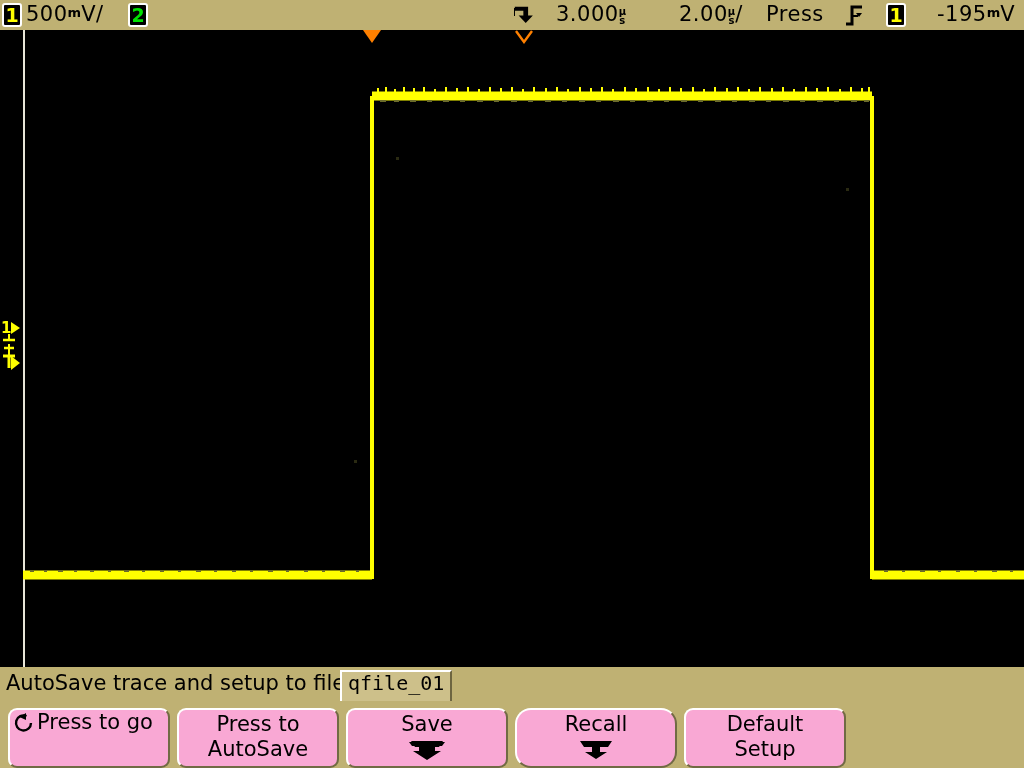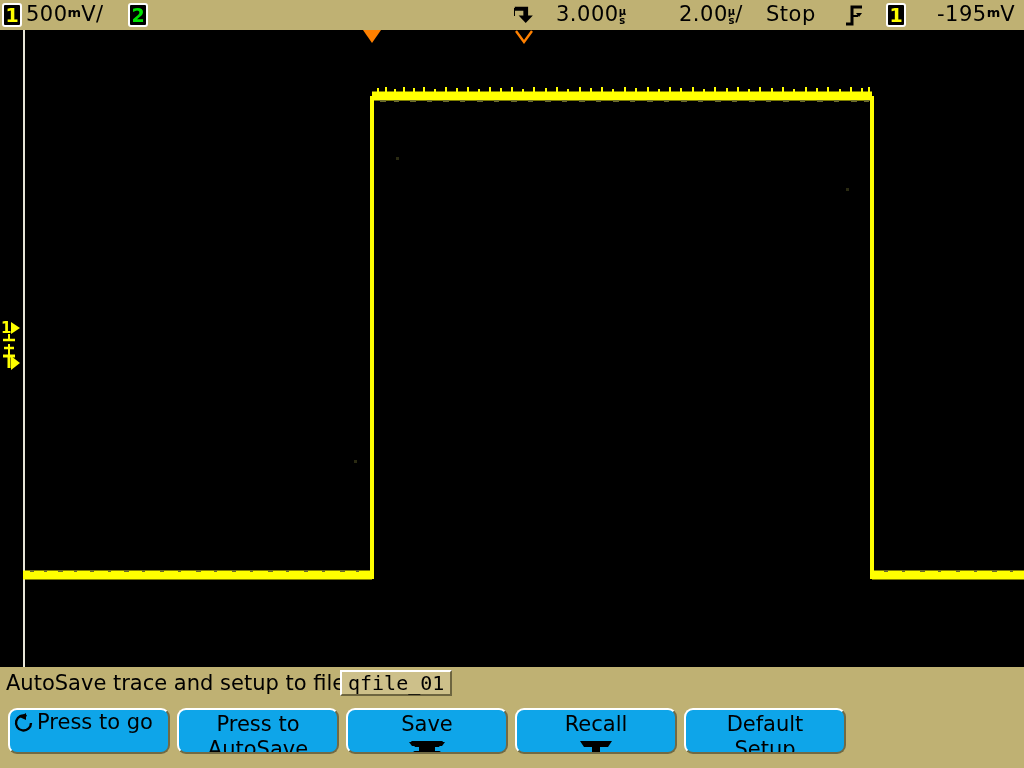--- a/index.html
+++ b/index.html
@@ -128,21 +128,21 @@
     position: absolute;
     left: 6px; top: 4px;
     font-family: "DejaVu Sans", sans-serif;
     font-size: 21px;
     color: #000;
     white-space: nowrap;
   }
   #filefield {
     position: absolute;
     left: 340px; top: 3px;
-    height: 26px;
+    height: 40px;
     padding: 0 6px;
     background: #cdc08a;
     border: 2px solid;
     border-color: #ffffff #6d6540 #6d6540 #ffffff;
     box-sizing: border-box;
     font-family: "DejaVu Sans Mono", monospace;
     font-size: 20px;
     line-height: 23px;
     color: #000;
     white-space: nowrap;
@@ -151,22 +151,22 @@
   
   #softkeys {
     position: absolute;
     left: 0; top: 701px;
     width: 1024px; height: 67px;
     background: #bfb173;
   }
   .softkey {
     position: absolute;
     top: 7px;
-    width: 162px; height: 46px;
-    background: #0ea5e9;
+    width: 162px; height: 60px;
+    background: #f9a8d4;
     border: 2px solid;
     border-color: #ffffff #716a44 #716a44 #ffffff;
     border-radius: 9px;
     box-sizing: border-box;
     color: #000;
     font-family: "DejaVu Sans", sans-serif;
     font-size: 21px;
     text-align: center;
     overflow: hidden;
   }
@@ -205,21 +205,21 @@
 
     <svg class="icon-svg" style="left:512px; top:5px;" width="26" height="22" viewBox="0 0 26 22">
       <path d="M4 3 H18 V12 H23 L15.5 20 L8 12 H13 V7 H4 Z" fill="#000" transform="translate(-1,-1) scale(0.95)"></path>
       <path d="M2 3 H14 V4 H3 V11 H2 Z" fill="#000"></path>
     </svg>
 
     <div class="topitem" style="left:556px;"><span>3.000</span><span class="frac"><span>µ</span><span>s</span></span></div>
 
     <div class="topitem" style="left:679px;"><span>2.00</span><span class="frac"><span>µ</span><span>s</span></span><span>/</span></div>
 
-    <div class="topitem" style="left:766px;">Stop</div>
+    <div class="topitem" style="left:766px;">Press</div>
 
     <svg class="icon-svg" style="left:843px; top:4px;" width="22" height="23" viewBox="0 0 22 23">
       <path d="M3 20 H9 V3 H19" stroke="#000" stroke-width="3" fill="none"></path>
       <path d="M13 9 H19 L16 13 Z" fill="#000"></path>
       <path d="M9 11 H15 V13 H9 Z" fill="#000"></path>
     </svg>
 
     <div class="badge ch1" style="left:886px;">1</div>
 
     <div class="topitem" style="left:937px;"><span>-195</span><span class="supm">m</span><span>V</span></div>
@@ -336,21 +336,21 @@
     </div>
 
     <div class="softkey" style="left:346px;">
       <span class="sk-line sk-pad">Save</span>
       <svg class="sk-arrow" width="44" height="24" viewBox="0 0 44 24" style="margin:0 auto;">
         <path d="M4 5 H16 V5 H28 V5 H40 L37 9 H30 V14 H36 L22 23 L8 14 H14 V9 H7 Z" fill="#000"></path>
         <path d="M6 4 H38 L34 10 H26 V15 H33 L22 22 L11 15 H18 V10 H10 Z" fill="#000"></path>
       </svg>
     </div>
 
-    <div class="softkey" style="left:515px;">
+    <div class="softkey" style="left:515px;border-radius:16px;">
       <span class="sk-line sk-pad">Recall</span>
       <svg class="sk-arrow" width="44" height="24" viewBox="0 0 44 24" style="margin:0 auto;">
         <path d="M6 4 H38 L34 10 H26 V15 H33 L22 22 L11 15 H18 V10 H10 Z" fill="#000"></path>
       </svg>
     </div>
 
     <div class="softkey" style="left:684px;">
       <span class="sk-line sk-pad">Default</span>
       <span class="sk-line">Setup</span>
     </div>

